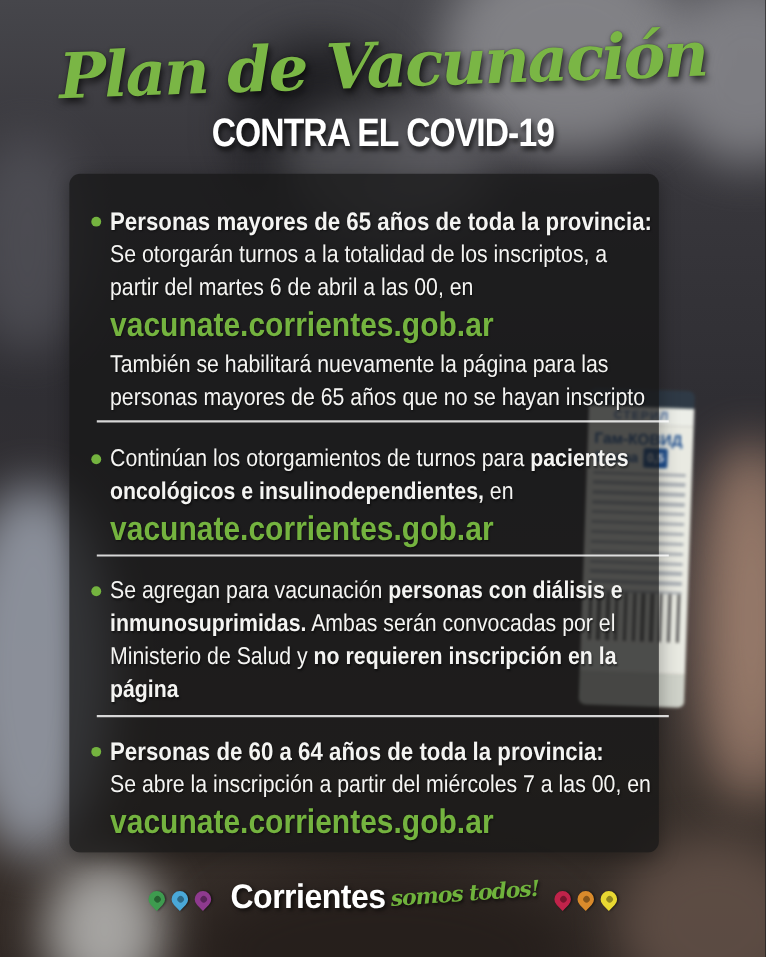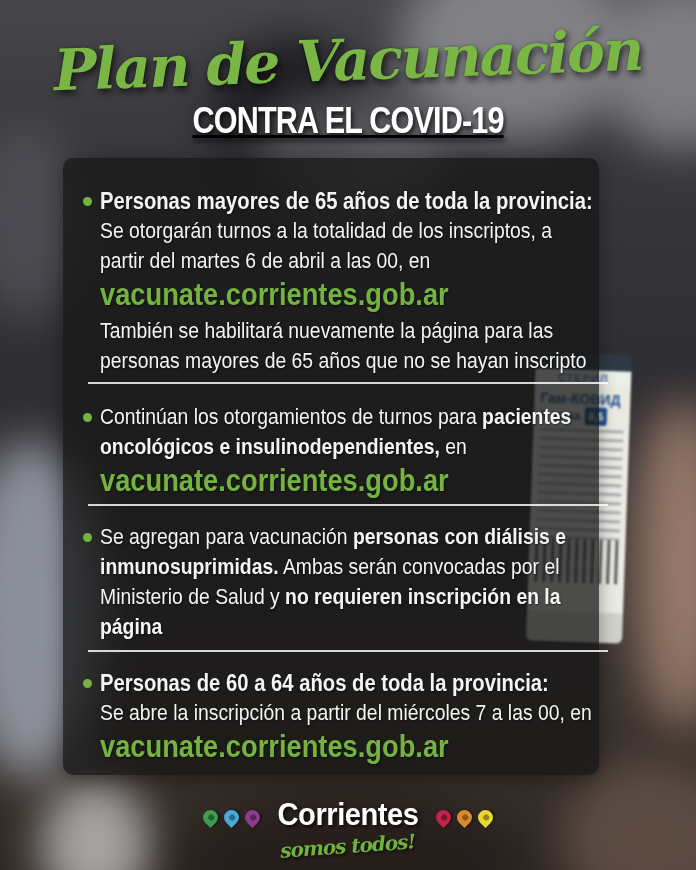--- a/index.html
+++ b/index.html
@@ -36,21 +36,21 @@
      background:repeating-linear-gradient(180deg,#9aa0a8 0 3px,transparent 3px 9px);opacity:.8;}
   .vial-bars{height:44px;
      background:repeating-linear-gradient(90deg,#4a4a4a 0 3px,transparent 3px 8px);opacity:.85;}
   .vial-bottom{height:100%;background:#cfd2c9;}
 
   
   .header{position:absolute;left:0;top:0;width:100%;z-index:3;text-align:center;}
   .title-script{margin-top:18px;font-family:"DejaVu Serif",serif;font-style:italic;font-weight:bold;
     font-size:57px;line-height:84px;color:#7ab645;transform:rotate(-2deg);
     text-shadow:2px 4px 7px rgba(0,0,0,.65), 0 0 2px rgba(0,0,0,.4);letter-spacing:-2px;}
-  .subtitle-wrap{display:flex;justify-content:center;margin-top:-2px;text-decoration:underline;}
+  .subtitle-wrap{display:flex;justify-content:center;margin-top:-2px;}
   .subtitle{font-weight:bold;font-size:36px;color:#ffffff;letter-spacing:-1px;
     transform:scaleX(.85);text-shadow:2px 3px 5px rgba(0,0,0,.7);}
 
   
   .panel{position:absolute;left:63px;top:158px;width:536px;height:617px;z-index:2;
     background:rgba(22,22,22,.74);border-radius:10px;box-sizing:border-box;
     padding:28px 20px 14px 37px;box-shadow:0 4px 18px rgba(0,0,0,.35);}
   .sec{position:relative;}
   .bullet{position:absolute;left:-17px;top:11px;width:9px;height:9px;border-radius:50%;
     background:#74b33f;}
@@ -70,21 +70,21 @@
   
   .footer{position:absolute;left:0;top:800px;width:100%;z-index:3;
     display:flex;justify-content:center;align-items:flex-start;gap:13px;}
   .pins{display:flex;gap:6px;margin-top:10px;}
   .pin{position:relative;width:15px;height:15px;border-radius:50% 50% 50% 0;
     transform:rotate(-45deg);box-shadow:1px 1px 2px rgba(0,0,0,.5);}
   .pin::after{content:"";position:absolute;left:4.5px;top:4.5px;width:6px;height:6px;
     border-radius:50%;background:rgba(0,0,0,.38);}
   .pin-green{background:#3e9b4f;} .pin-blue{background:#4aa8d8;} .pin-purple{background:#8e3a8e;}
   .pin-red{background:#c0234a;} .pin-orange{background:#d98a2b;} .pin-yellow{background:#e8d832;}
-  .wordmark{display:flex;flex-direction:column;align-items:center;gap:11px;}
+  .wordmark{display:flex;flex-direction:row;align-items:center;}
   .brand{font-weight:bold;font-size:31px;color:#fff;letter-spacing:-.5px;
     transform:scaleX(.94);text-shadow:2px 2px 4px rgba(0,0,0,.7);line-height:30px;}
   .tagline{margin-top:-7px;font-family:"DejaVu Serif",serif;font-style:italic;font-weight:bold;
     font-size:20px;color:#6fb23c;transform:rotate(-4deg);letter-spacing:-1px;
     text-shadow:1px 2px 3px rgba(0,0,0,.6);}
 </style>
 </head>
 <body>
 
 <div class="stage">

